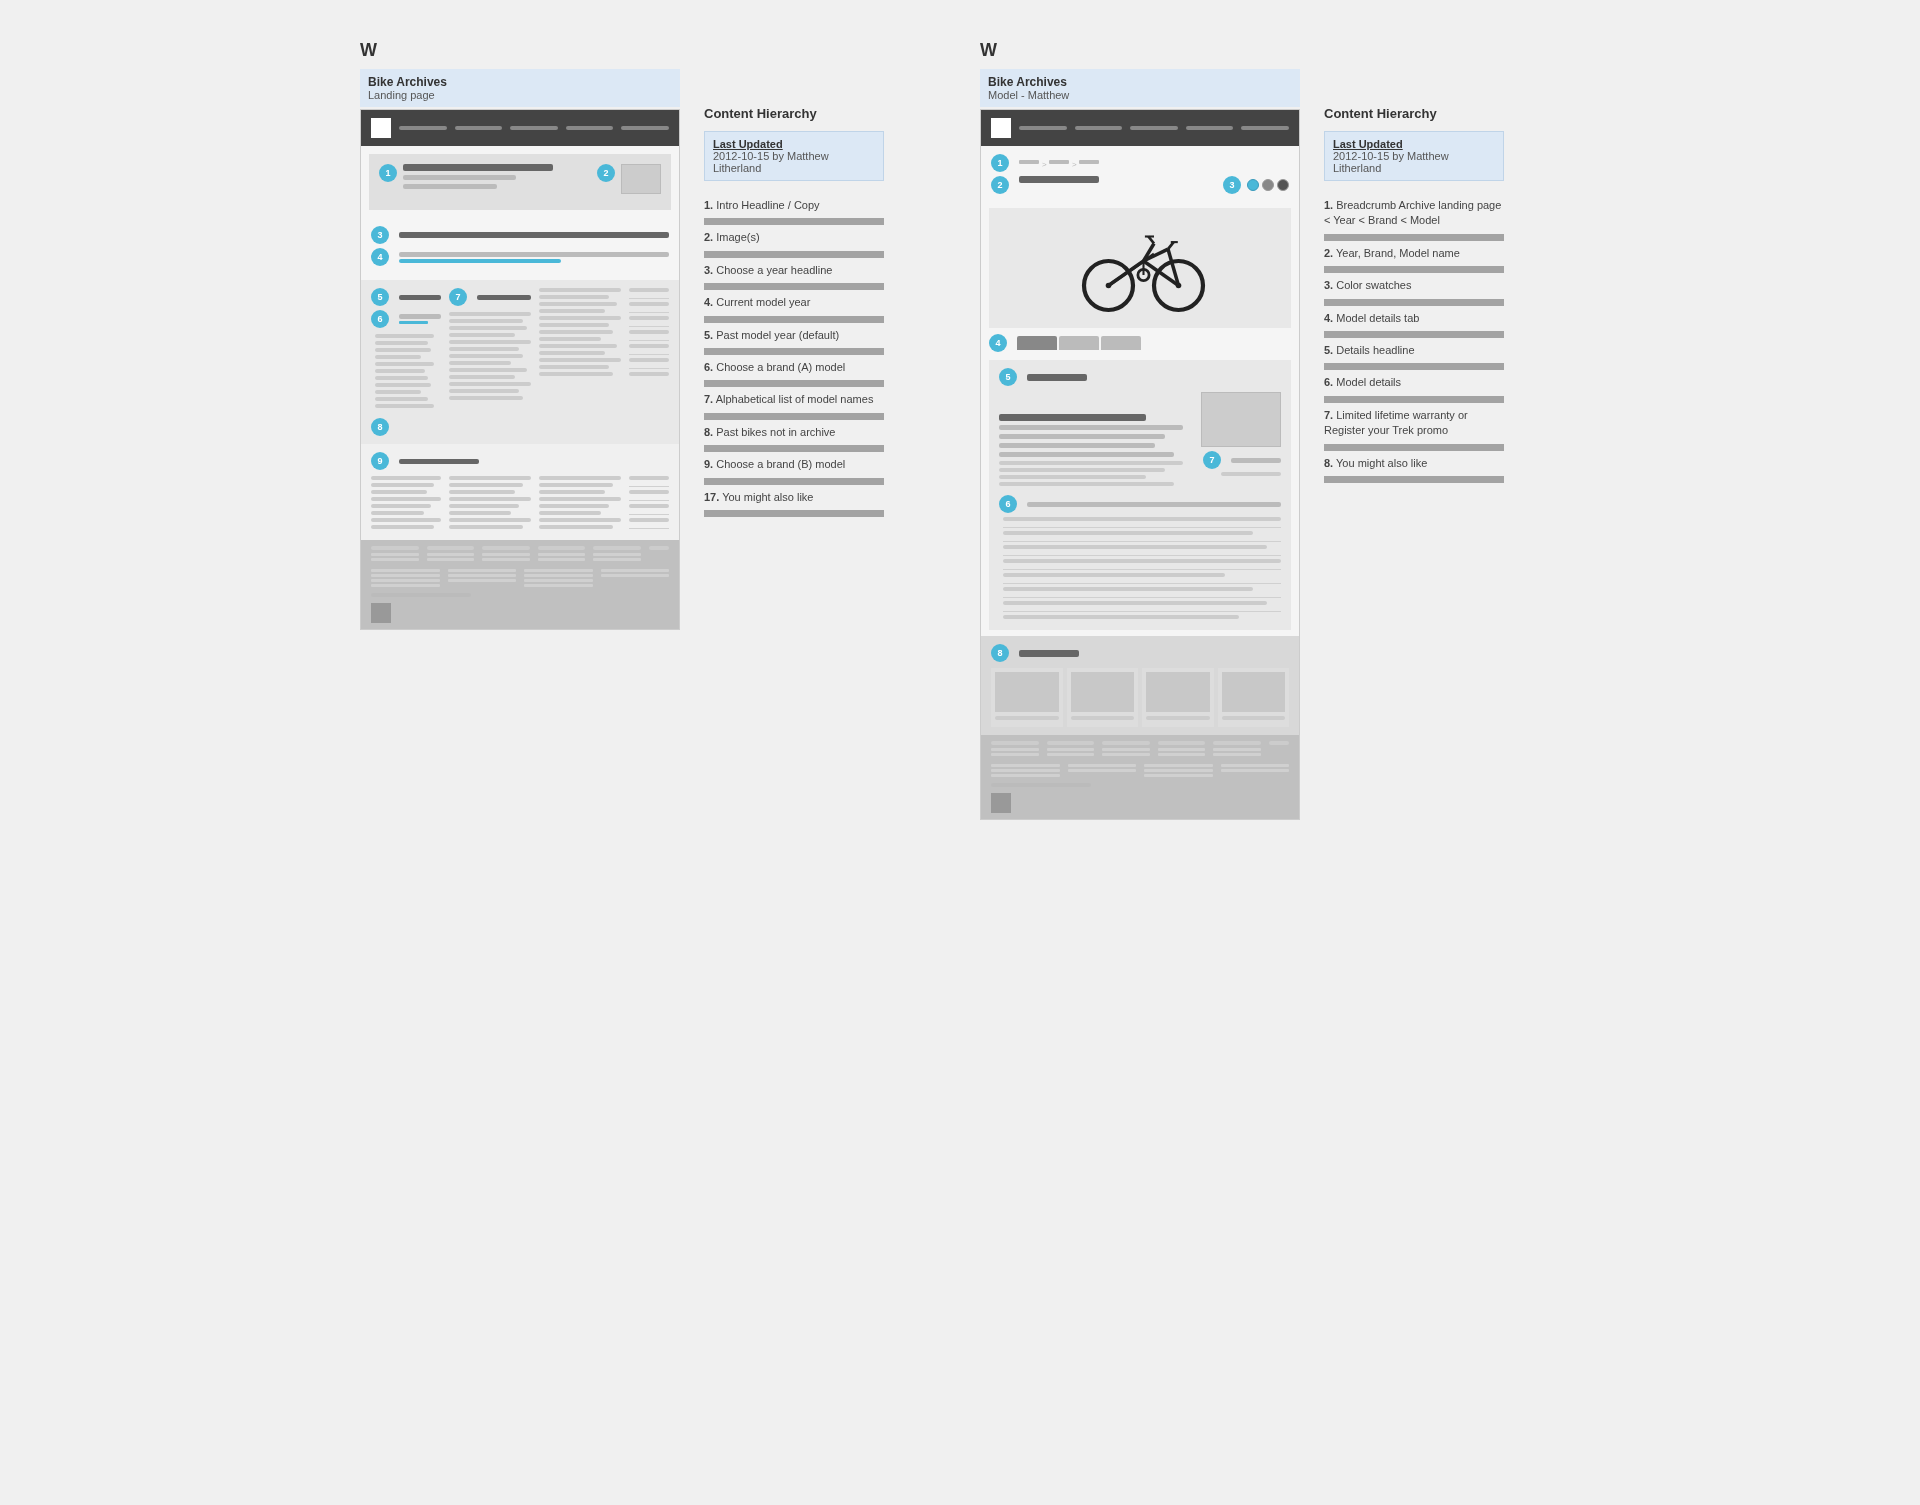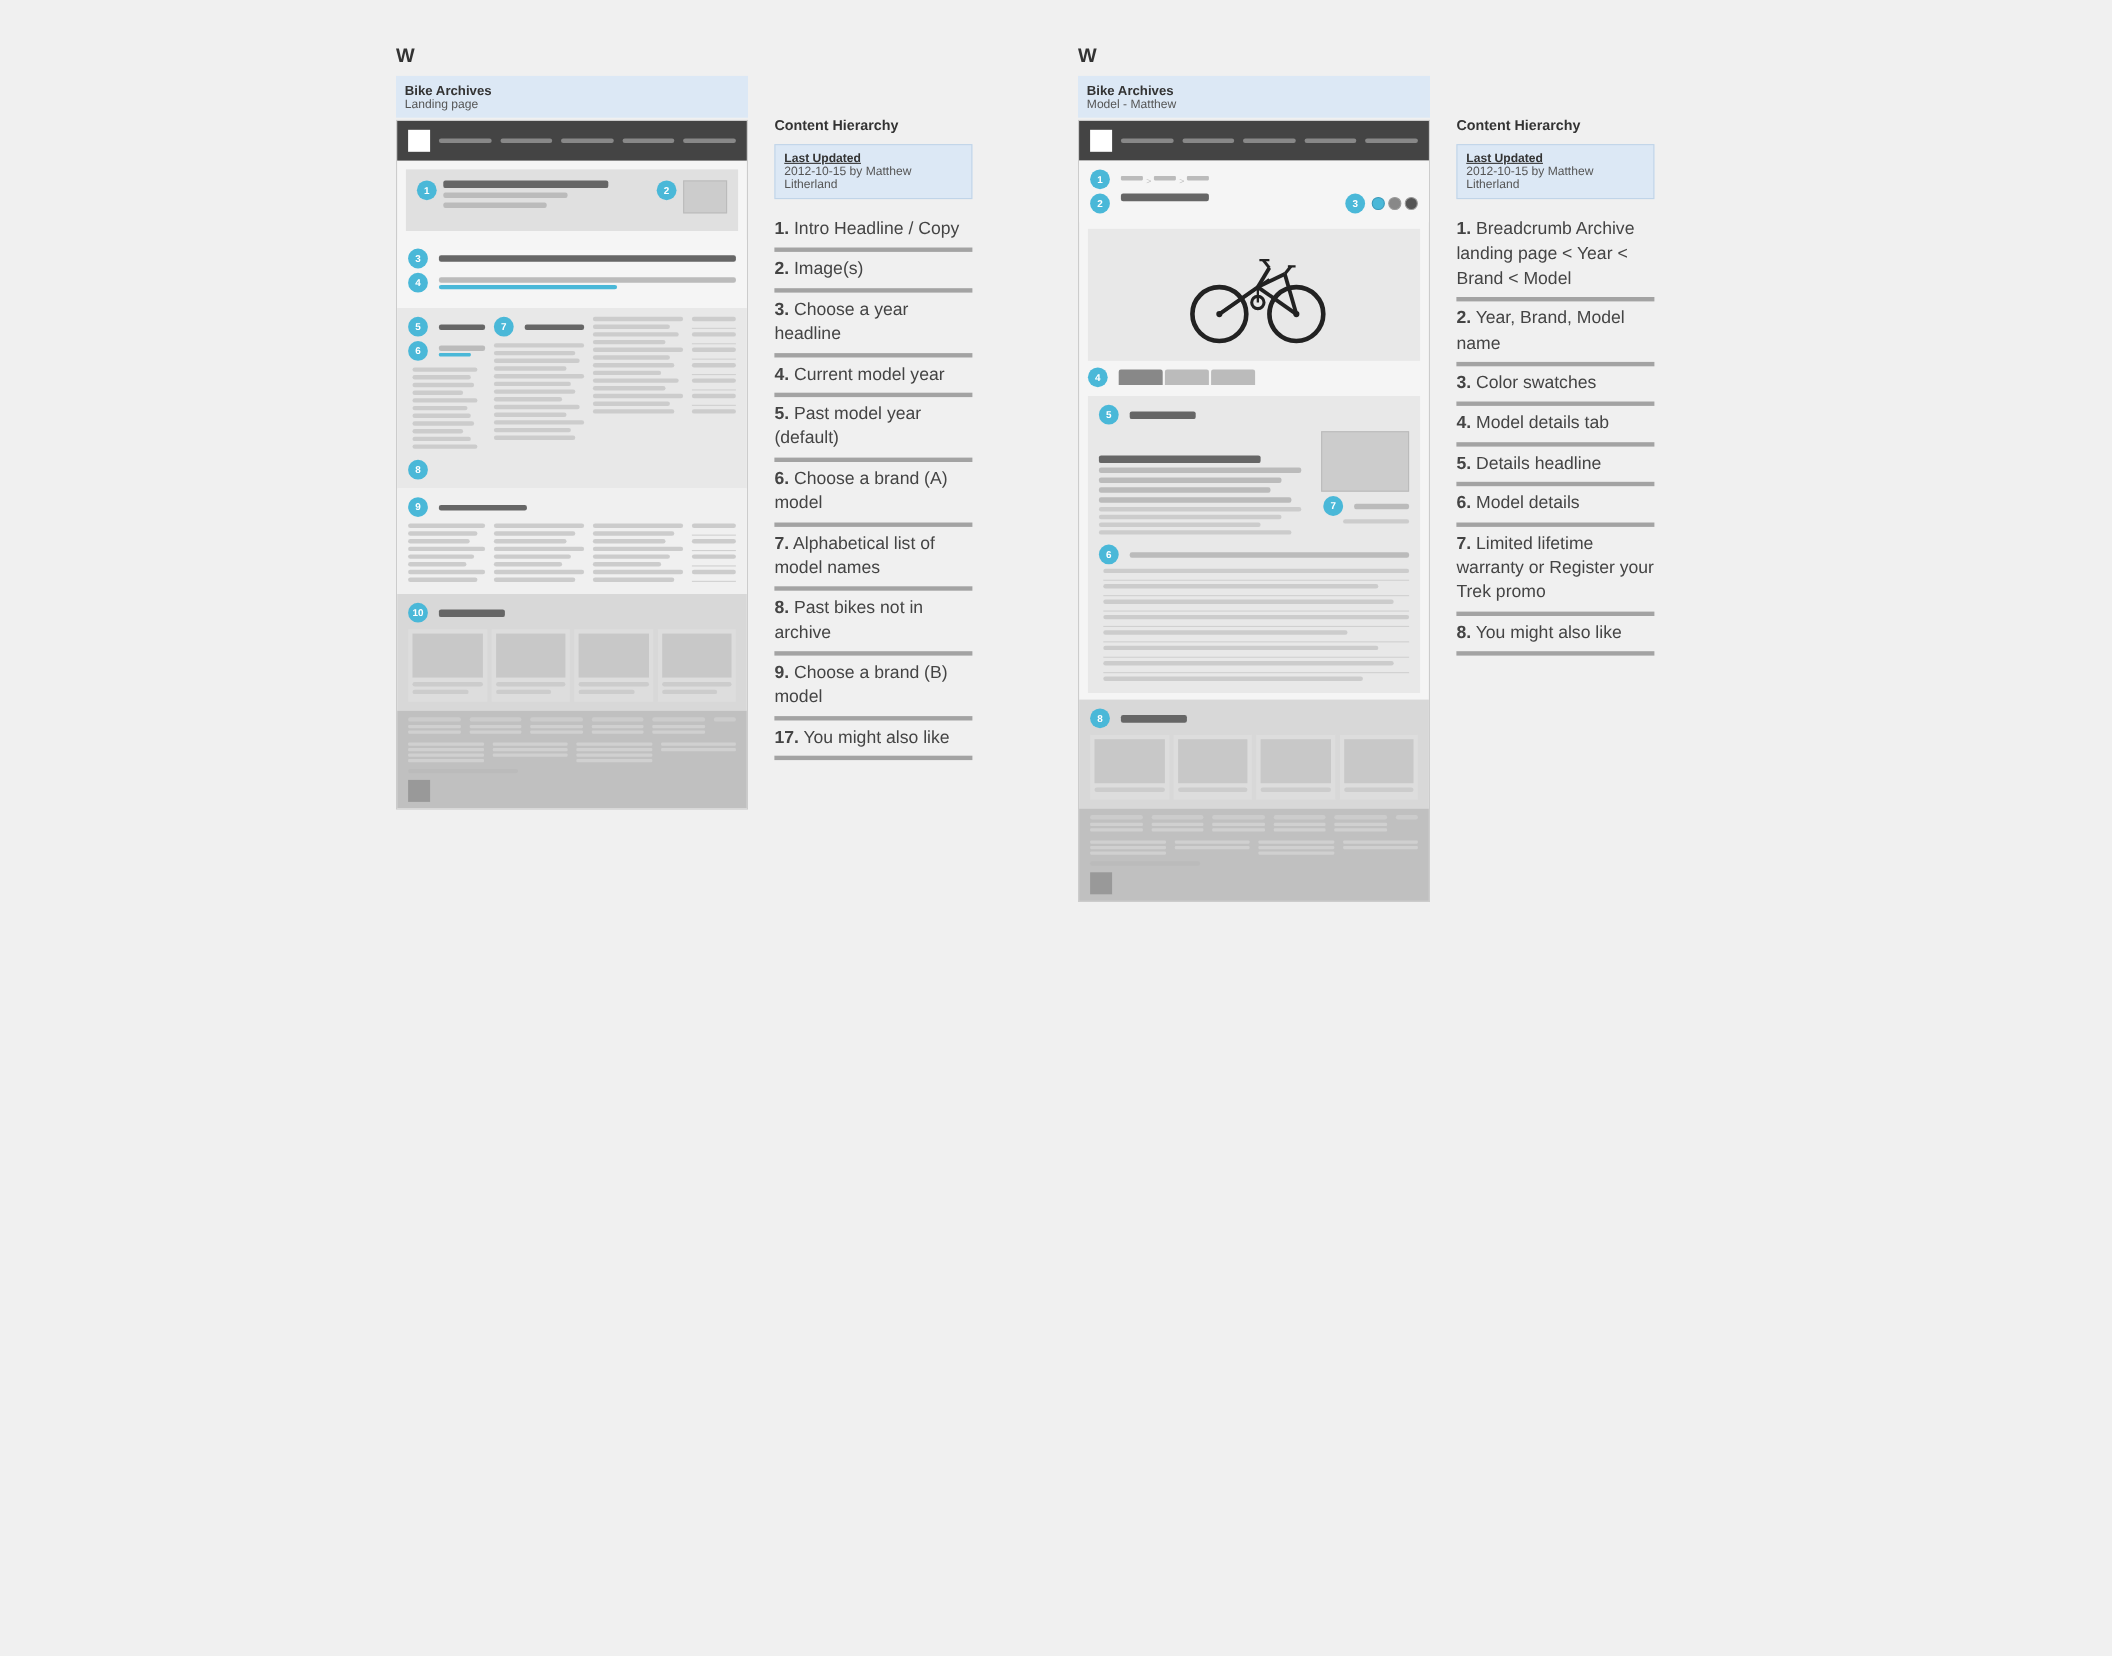--- a/index.html
+++ b/index.html
@@ -78,24 +78,24 @@
     .hierarchy-title {
       font-weight: bold;
       font-size: 13px;
       margin-bottom: 10px;
       color: #333;
     }
     .hierarchy-list {
       list-style: none;
     }
     .hierarchy-list li {
-      font-size: 16px;
+      font-size: 11px;
       color: #444;
       padding: 5px 0;
-      border-bottom: 4px solid #a3a3a3;
+      border-bottom: 7px solid #a3a3a3;
       line-height: 1.4;
     }
     .hierarchy-list li strong {
       font-weight: bold;
     }
 
     
     .wireframe-box {
       border: 1px solid #ccc;
       background: #f5f5f5;
@@ -485,48 +485,20 @@
                 <div class="separator"></div>
                 <div class="line-sm"></div>
                 <div class="separator"></div>
                 <div class="line-sm"></div>
                 <div class="separator"></div>
               </div>
             </div>
           </div>
         </div>
 
-        <div class="wf-footer">
-          <div class="row" style="align-items:center; margin-bottom:6px;">
-            <div class="badge">10</div>
-            <div class="line-dark" style="flex:0 0 60px;margin-left:4px;margin-bottom:0;"></div>
-          </div>
-          <div class="card-grid">
-            <div class="card">
-              <div class="card-img"></div>
-              <div class="line-sm"></div>
-              <div class="line-sm" style="width:80%;"></div>
-            </div>
-            <div class="card">
-              <div class="card-img"></div>
-              <div class="line-sm"></div>
-              <div class="line-sm" style="width:80%;"></div>
-            </div>
-            <div class="card">
-              <div class="card-img"></div>
-              <div class="line-sm"></div>
-              <div class="line-sm" style="width:80%;"></div>
-            </div>
-            <div class="card">
-              <div class="card-img"></div>
-              <div class="line-sm"></div>
-              <div class="line-sm" style="width:80%;"></div>
-            </div>
-          </div>
-        </div>
 
         <div class="wf-footer-dark">
           <div class="row" style="gap:8px; margin-bottom:6px;">
             <div style="flex:1;">
                 <div class="line-sm"></div>
                 <div class="line-xs"></div>
                 <div class="line-xs"></div>
               </div>
             <div style="flex:1;">
                 <div class="line-sm"></div>

